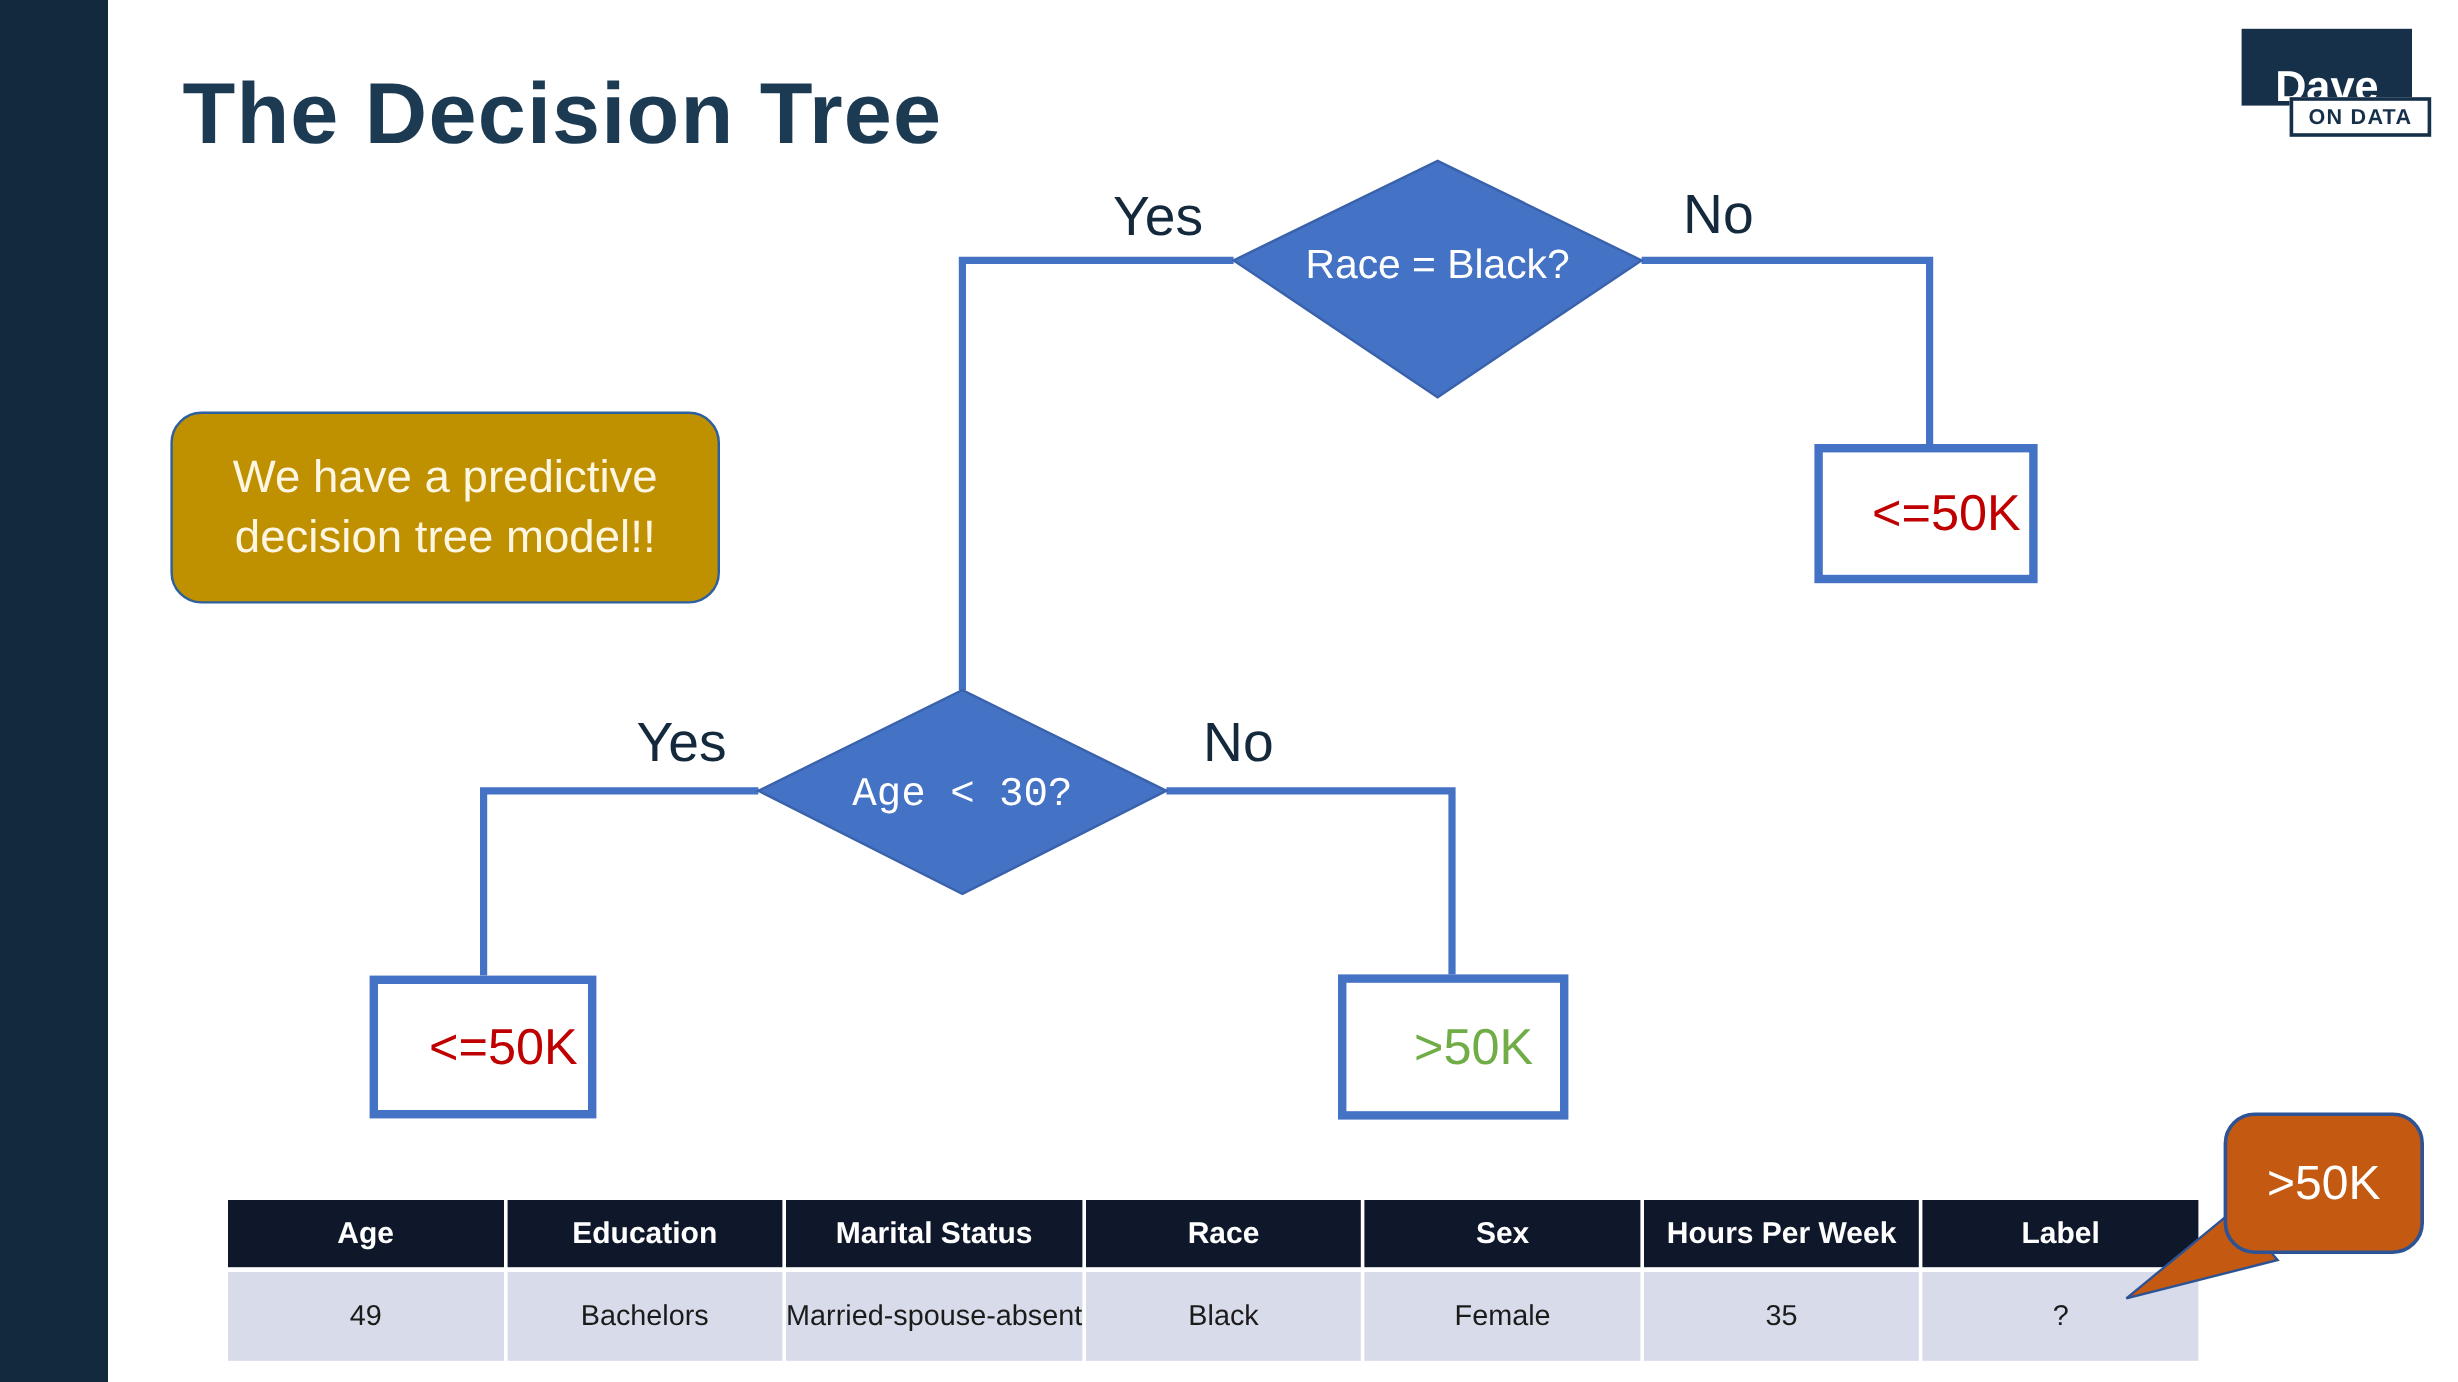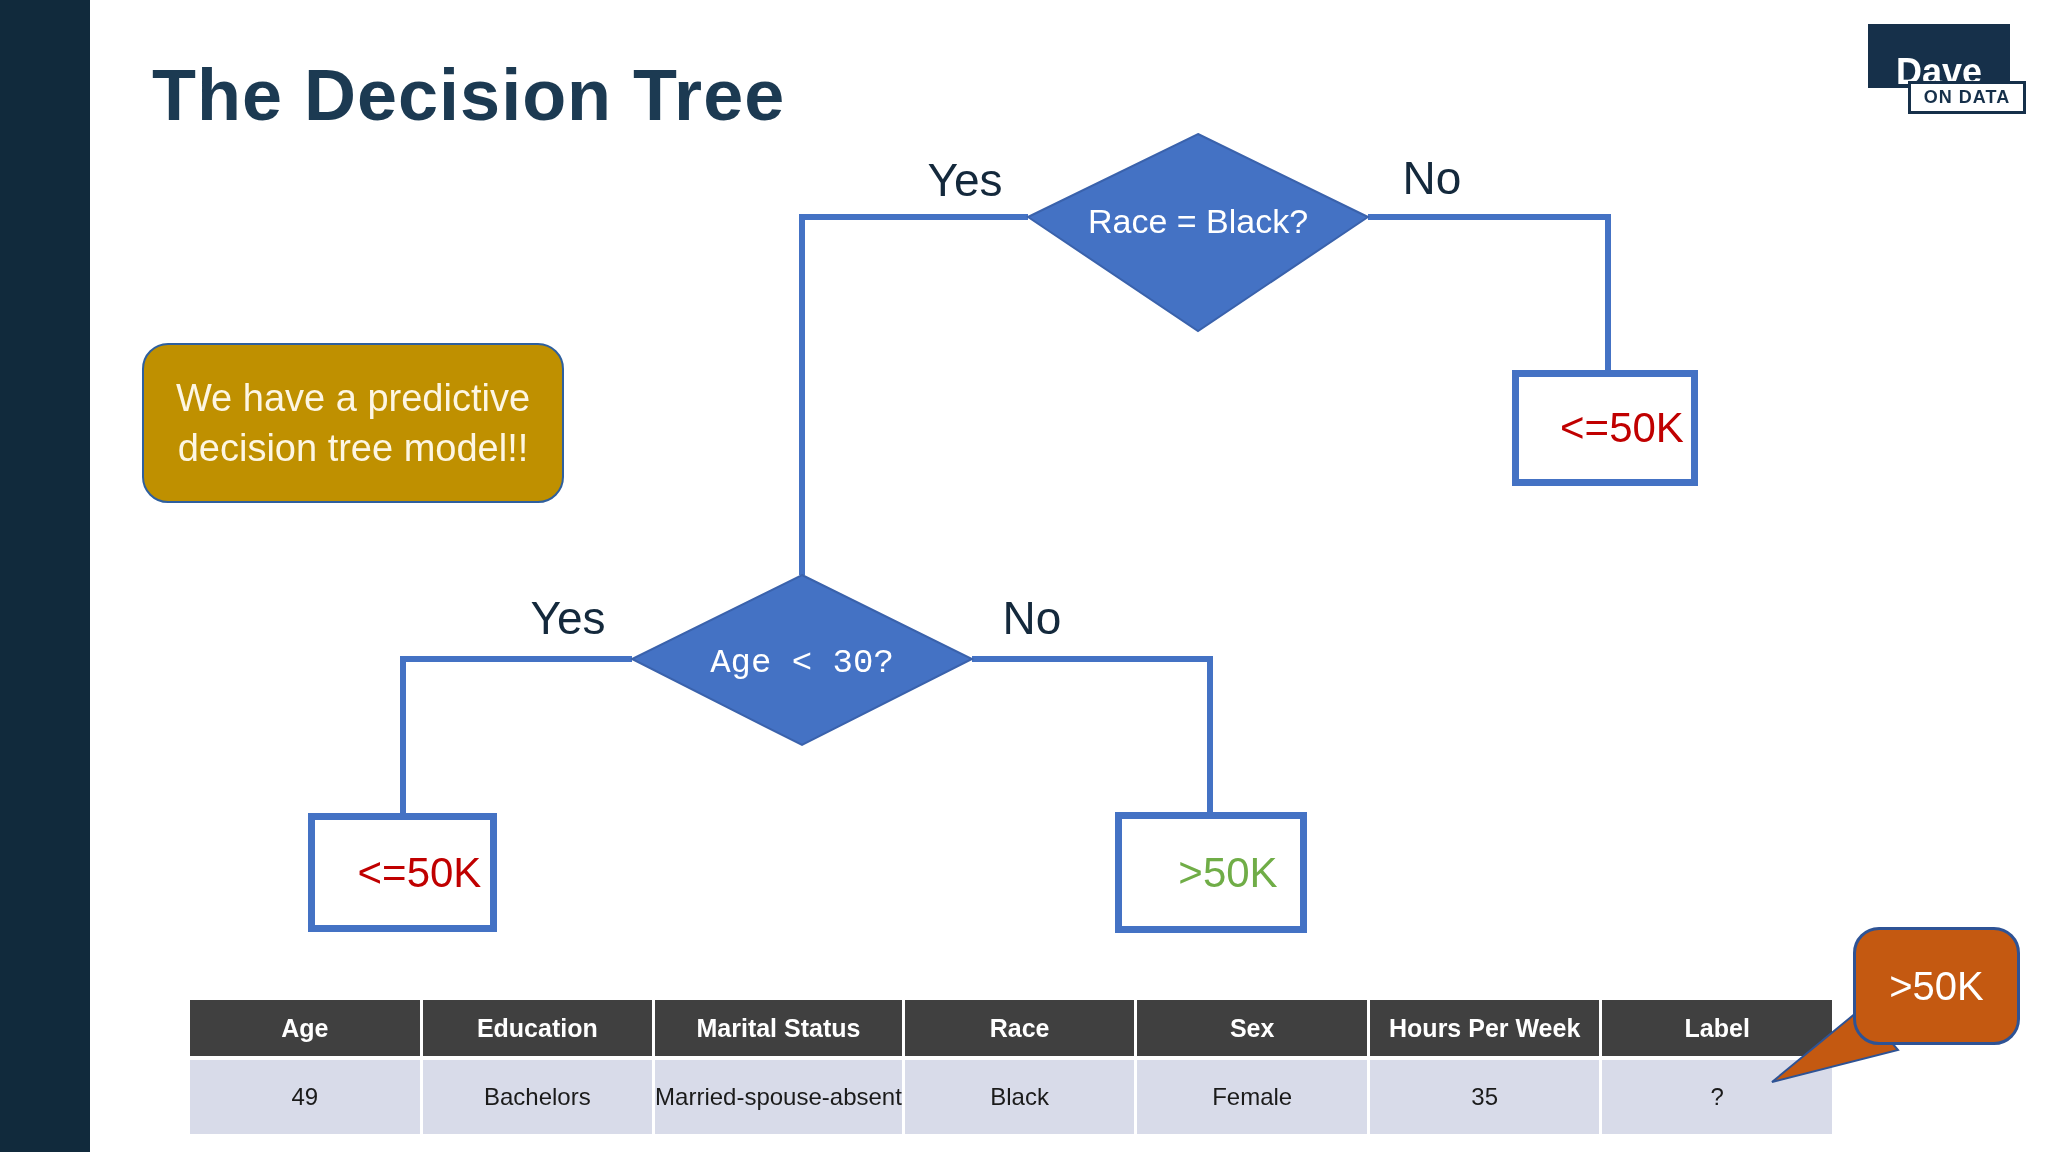--- a/index.html
+++ b/index.html
@@ -19,21 +19,21 @@
     display:flex;align-items:center;justify-content:center;
   }
   .logo-primary span{color:#ffffff;font-size:36px;font-weight:700;margin-top:32px;}
   .logo-secondary{
     position:absolute;left:40px;top:57px;width:112px;height:27px;background:#ffffff;
     border:3px solid #16304A;display:flex;align-items:center;justify-content:center;
   }
   .logo-secondary span{color:#16304A;font-size:18px;font-weight:700;letter-spacing:1px;white-space:nowrap;}
   
   .note-callout{
-    position:absolute;left:142px;top:343px;width:422px;height:160px;box-sizing:border-box;
+    position:absolute;left:142px;top:343px;width:458px;height:160px;box-sizing:border-box;
     background:#BF9000;border:2.5px solid #2E5F9E;border-radius:26px;
     display:flex;align-items:center;justify-content:flex-end;text-align:center;
   }
   .note-callout span{color:#FDF6E3;font-size:38px;line-height:1.32;padding:0 26px;}
   
   .leaf{
     position:absolute;box-sizing:border-box;background:#ffffff;border:7px solid #4472C4;
     display:flex;align-items:center;justify-content:center;font-size:42px;padding-left:34px;
   }
   .leaf-root-no{left:1512px;top:370px;width:186px;height:116px;}
@@ -54,21 +54,21 @@
   .branch{
     position:absolute;transform:translate(-50%,-50%);color:#14293C;font-size:46px;
     white-space:nowrap;z-index:6;
   }
   
   .data-table{
     position:absolute;left:190px;top:1000px;width:1642px;
     display:grid;grid-template-columns:repeat(7,1fr);column-gap:3px;row-gap:4px;
   }
   .th{
-    background:#404040;color:#ffffff;font-weight:700;font-size:25px;height:56px;
+    background:#0f172a;color:#ffffff;font-weight:700;font-size:25px;height:56px;
     display:flex;align-items:center;justify-content:center;
   }
   .td{
     background:#D8DBE9;color:#1B1B1B;font-size:24px;height:74px;
     display:flex;align-items:center;justify-content:center;white-space:nowrap;
   }
   
   .prediction-callout{
     position:absolute;left:1853px;top:927px;width:167px;height:118px;box-sizing:border-box;
     background:#C45911;border:3px solid #2E5395;border-radius:26px;

